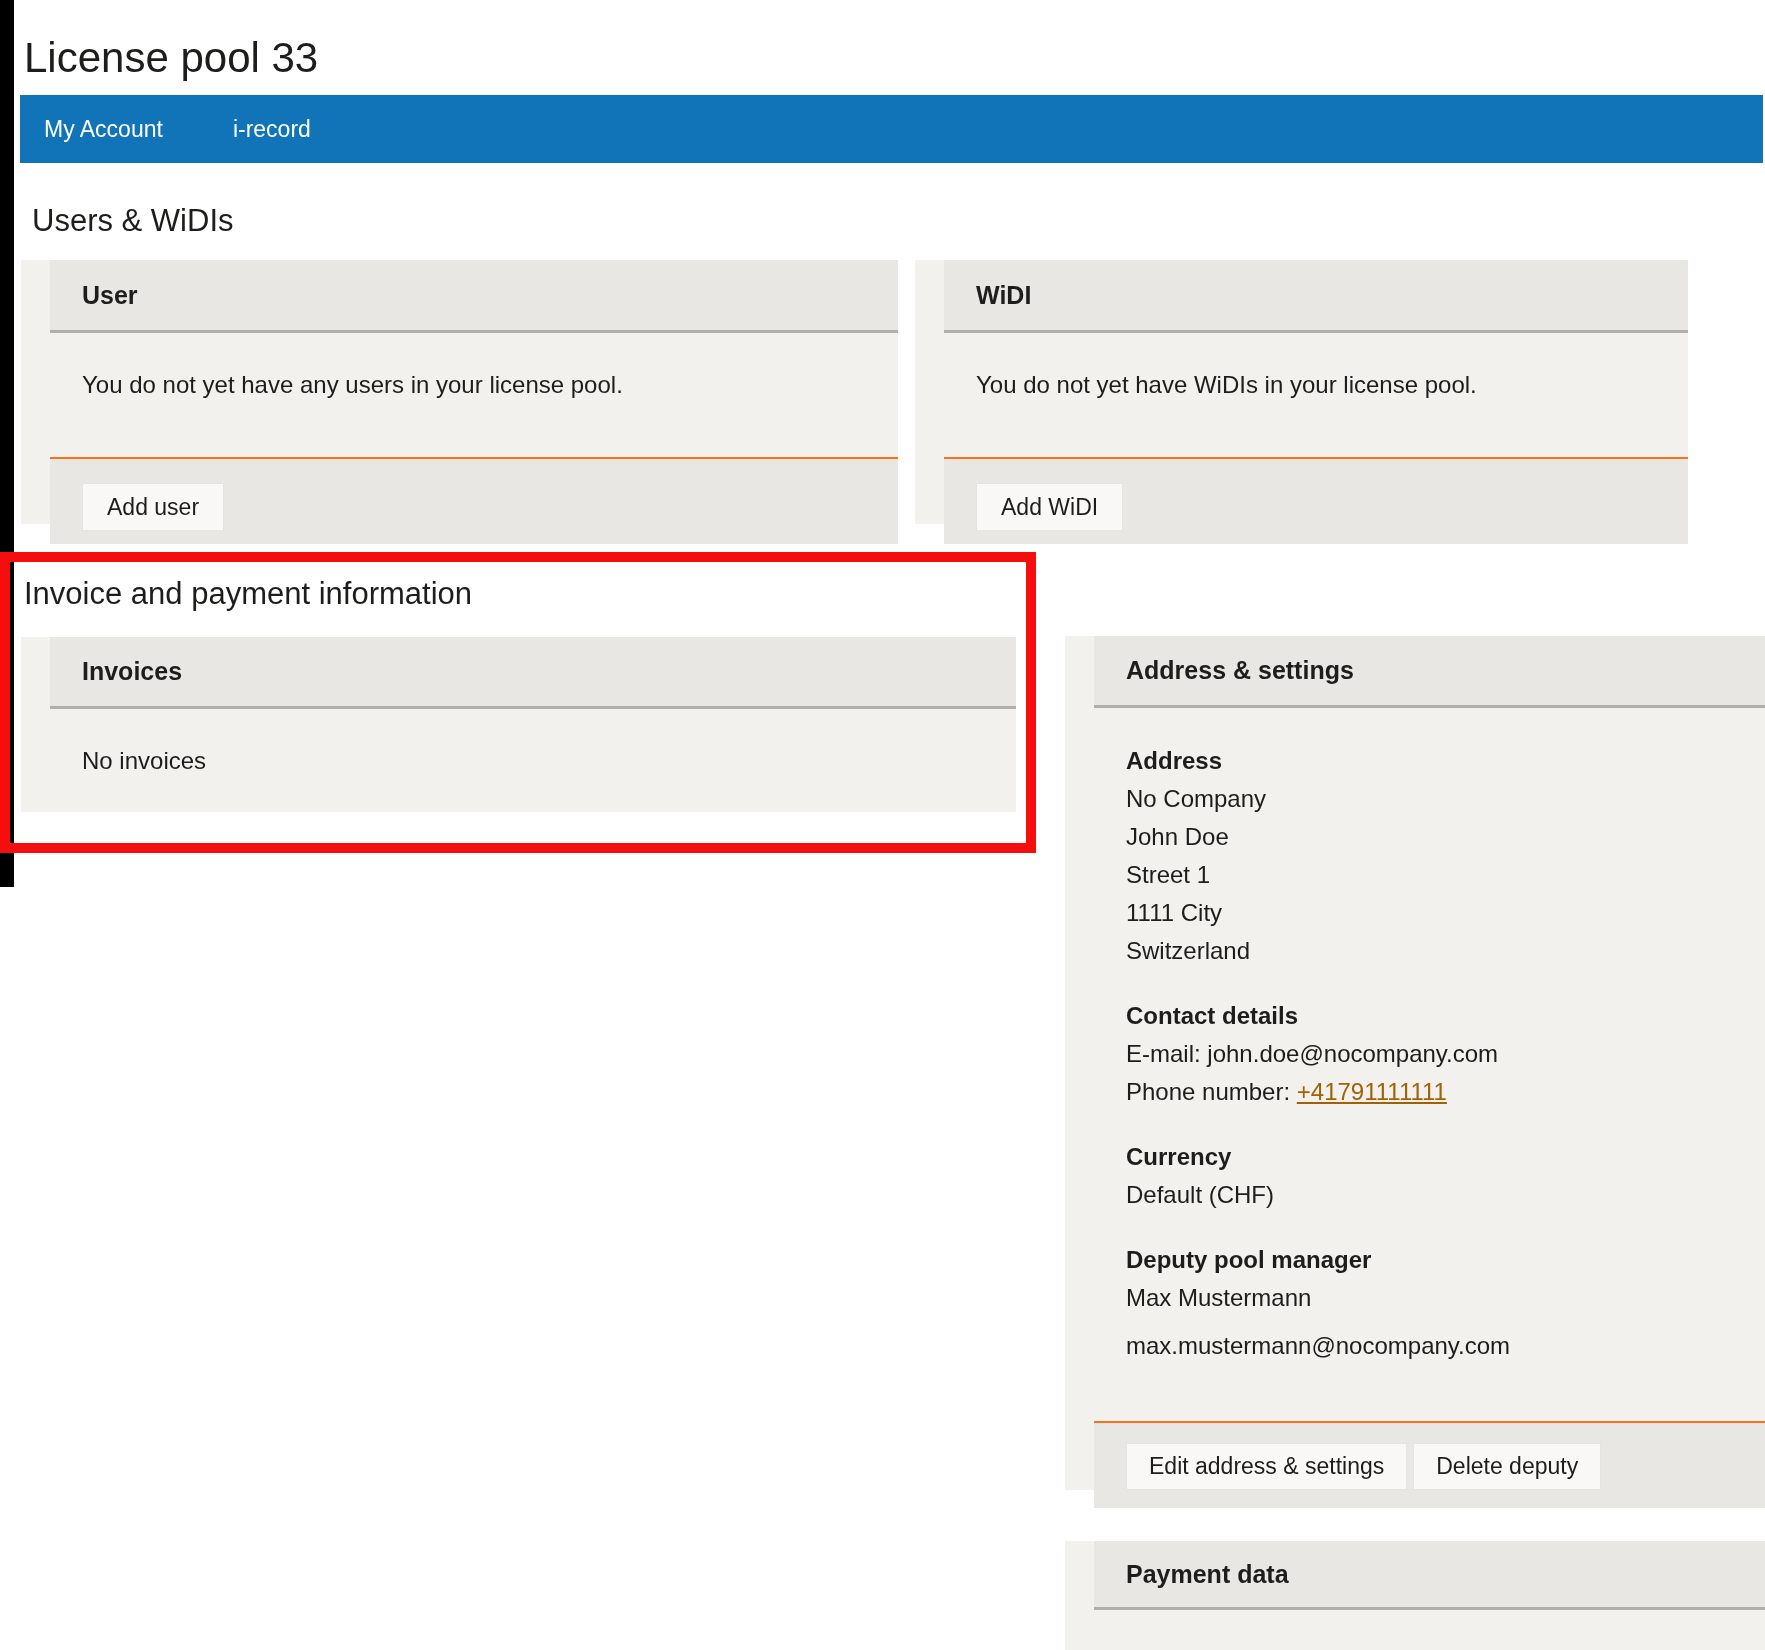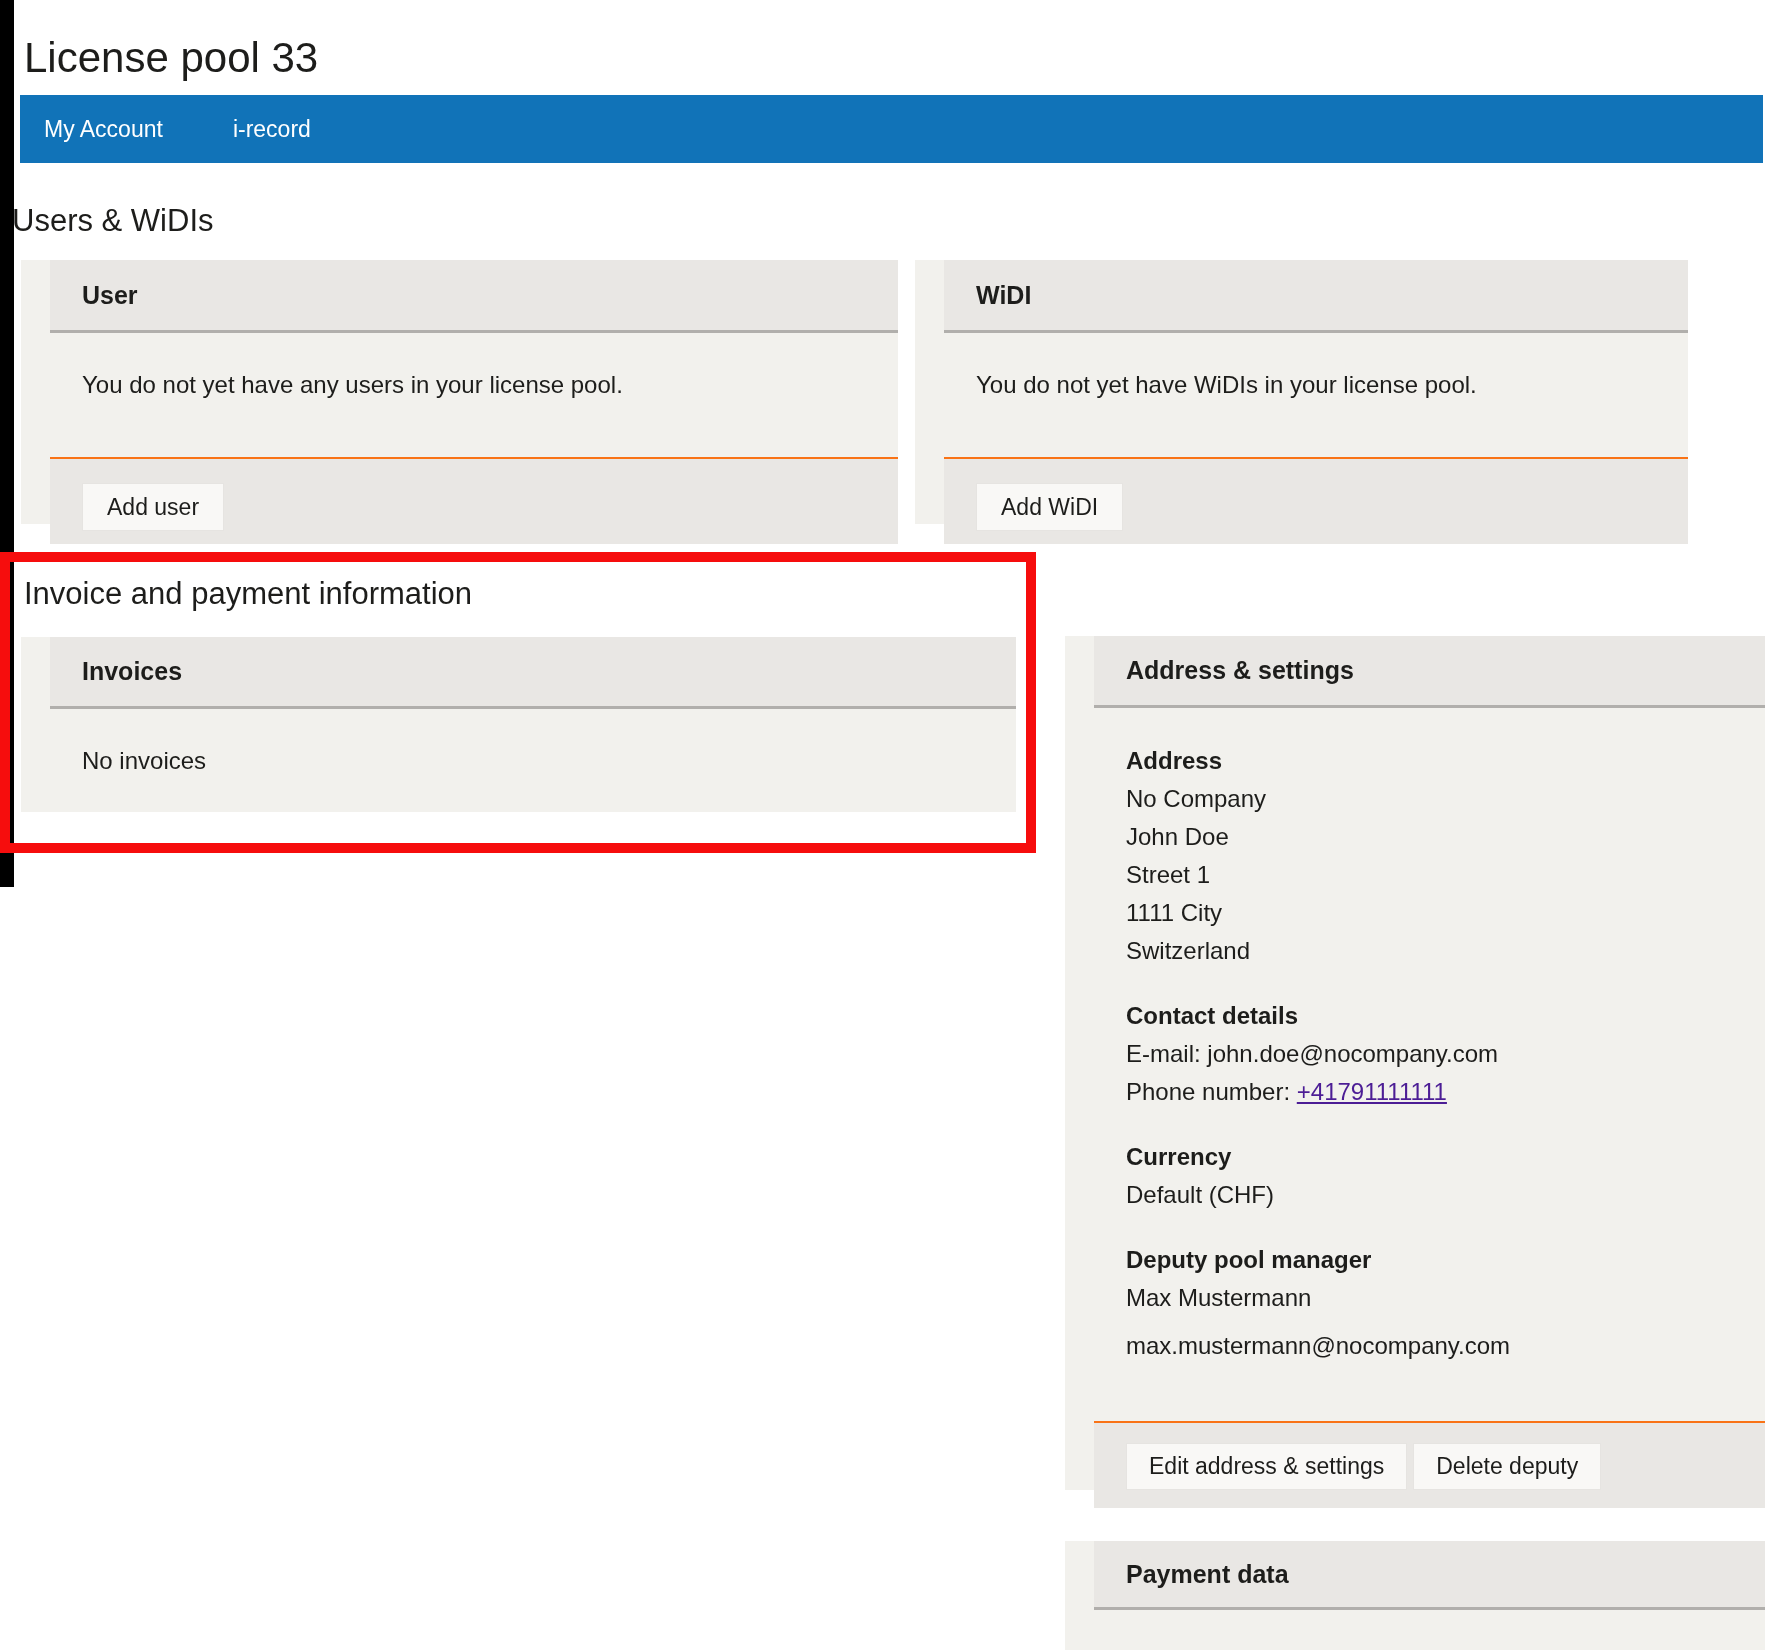--- a/index.html
+++ b/index.html
@@ -11,21 +11,21 @@
   
   .edge-strip{left:0;top:0;width:14px;height:887px;background:#000000;}
   
   .page-title{left:24px;top:6px;font-size:42px;font-weight:400;letter-spacing:0px;white-space:nowrap;}
   
   .nav{left:20px;top:95px;width:1743px;height:68px;background:#1173b8;display:flex;align-items:center;}
   .nav-item{color:#ffffff;font-size:23px;margin-left:24px;cursor:pointer;white-space:nowrap;}
   .nav-item + .nav-item{margin-left:70px;}
   
   .section-heading{font-size:31px;font-weight:400;white-space:nowrap;}
-  .heading-users{left:12px;top:203px;}
+  .heading-users{left:32px;top:203px;}
   .heading-invoice{left:24px;top:576px;}
   
   .card{background:#f2f1ed;padding-left:29px;}
   .card-header{height:70px;background:#e9e7e4;border-bottom:3px solid #b1afac;display:flex;align-items:center;}
   .card-header .label{font-weight:700;font-size:25px;margin-left:32px;white-space:nowrap;}
   .card-body{background:#f2f1ed;display:flex;align-items:center;}
   .card-body .body-text{font-size:24px;margin-left:32px;white-space:nowrap;}
   .card-footer{background:#e9e7e4;border-top:2px solid #f97316;margin-top:20px;}
   .btn{
     display:inline-flex;align-items:center;justify-content:center;
@@ -45,21 +45,21 @@
   .invoices-header{height:69px;}
   .invoices-body{height:103px;}
   
   .address-card{left:1065px;top:636px;width:698px;height:854px;}
   .address-header{height:69px;}
   .address-body{display:block;height:693px;background:#f2f1ed;}
   .address-body .inner{padding:34px 0 0 32px;font-size:24px;line-height:38px;}
   .group-label{font-weight:700;}
   .group-gap{margin-top:27px;}
   .deputy-email{margin-top:10px;}
-  .phone-link{color:#4c1d95;text-decoration:underline;cursor:pointer;}
+  .phone-link{color:#a16207;text-decoration:underline;cursor:pointer;}
   .address-footer{height:85px;}
   .address-footer .btn{margin-top:20px;height:47px;padding:0 22px;}
   .address-footer .btn:first-child{margin-left:32px;}
   .address-footer .btn + .btn{margin-left:6px;}
   
   .payment-card{left:1065px;top:1541px;width:698px;height:160px;}
   .payment-header{height:66px;}
   .payment-body{height:90px;}
 </style>
 </head>

